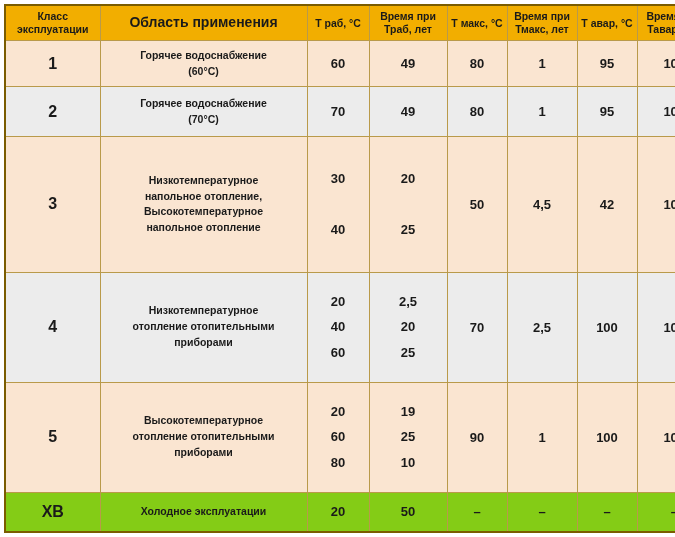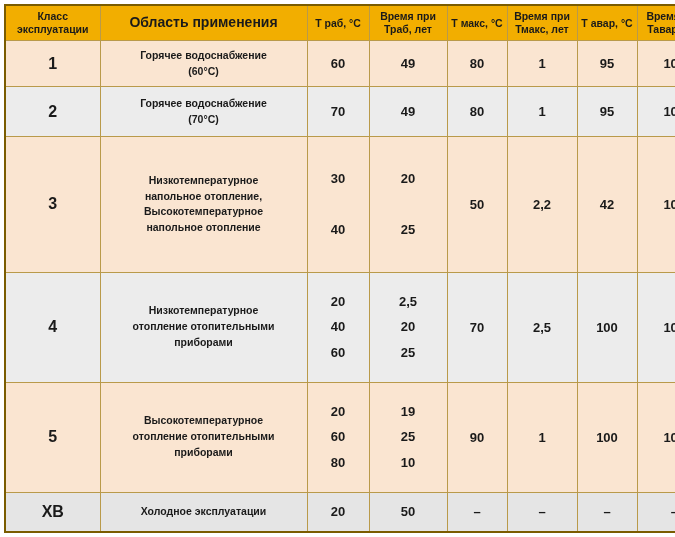--- a/index.html
+++ b/index.html
@@ -39,21 +39,21 @@
     line-height: 1.25;
     padding: 4px 2px;
     border: 1px solid #8a6a10;
     color: #1a1a1a;
   }
   thead th.col-area {
     font-size: 14px;
   }
   .row-a td { background: #fae5d1; }
   .row-b td { background: #ececec; }
-  .row-x td { background: #e5e5e5; }
+  .row-x td { background: #84cc16; }
 
   td.c-class {
     font-size: 16px;
     font-weight: bold;
   }
   td.c-area {
     font-size: 10.5px;
     line-height: 1.5;
     padding: 4px 24px;
     margin-top: 31px;
@@ -145,21 +145,21 @@
             <span class="sub-line subcell">40</span>
           </div>
         </td>
         <td class="stacked">
           <div class="sub-wrap">
             <span class="sub-line subcell">20</span>
             <span class="sub-line subcell">25</span>
           </div>
         </td>
         <td class="c-num">50</td>
-        <td class="c-num">2,2</td>
+        <td class="c-num">4,5</td>
         <td class="c-num">42</td>
         <td class="c-num">100</td>
       </tr>
 
       <tr class="row-b" style="height:110px">
         <td class="c-class">4</td>
         <td class="c-area">Низкотемпературное отопление отопительными приборами</td>
         <td class="stacked">
           <div class="sub-wrap">
             <span class="sub-line subcell">20</span>

